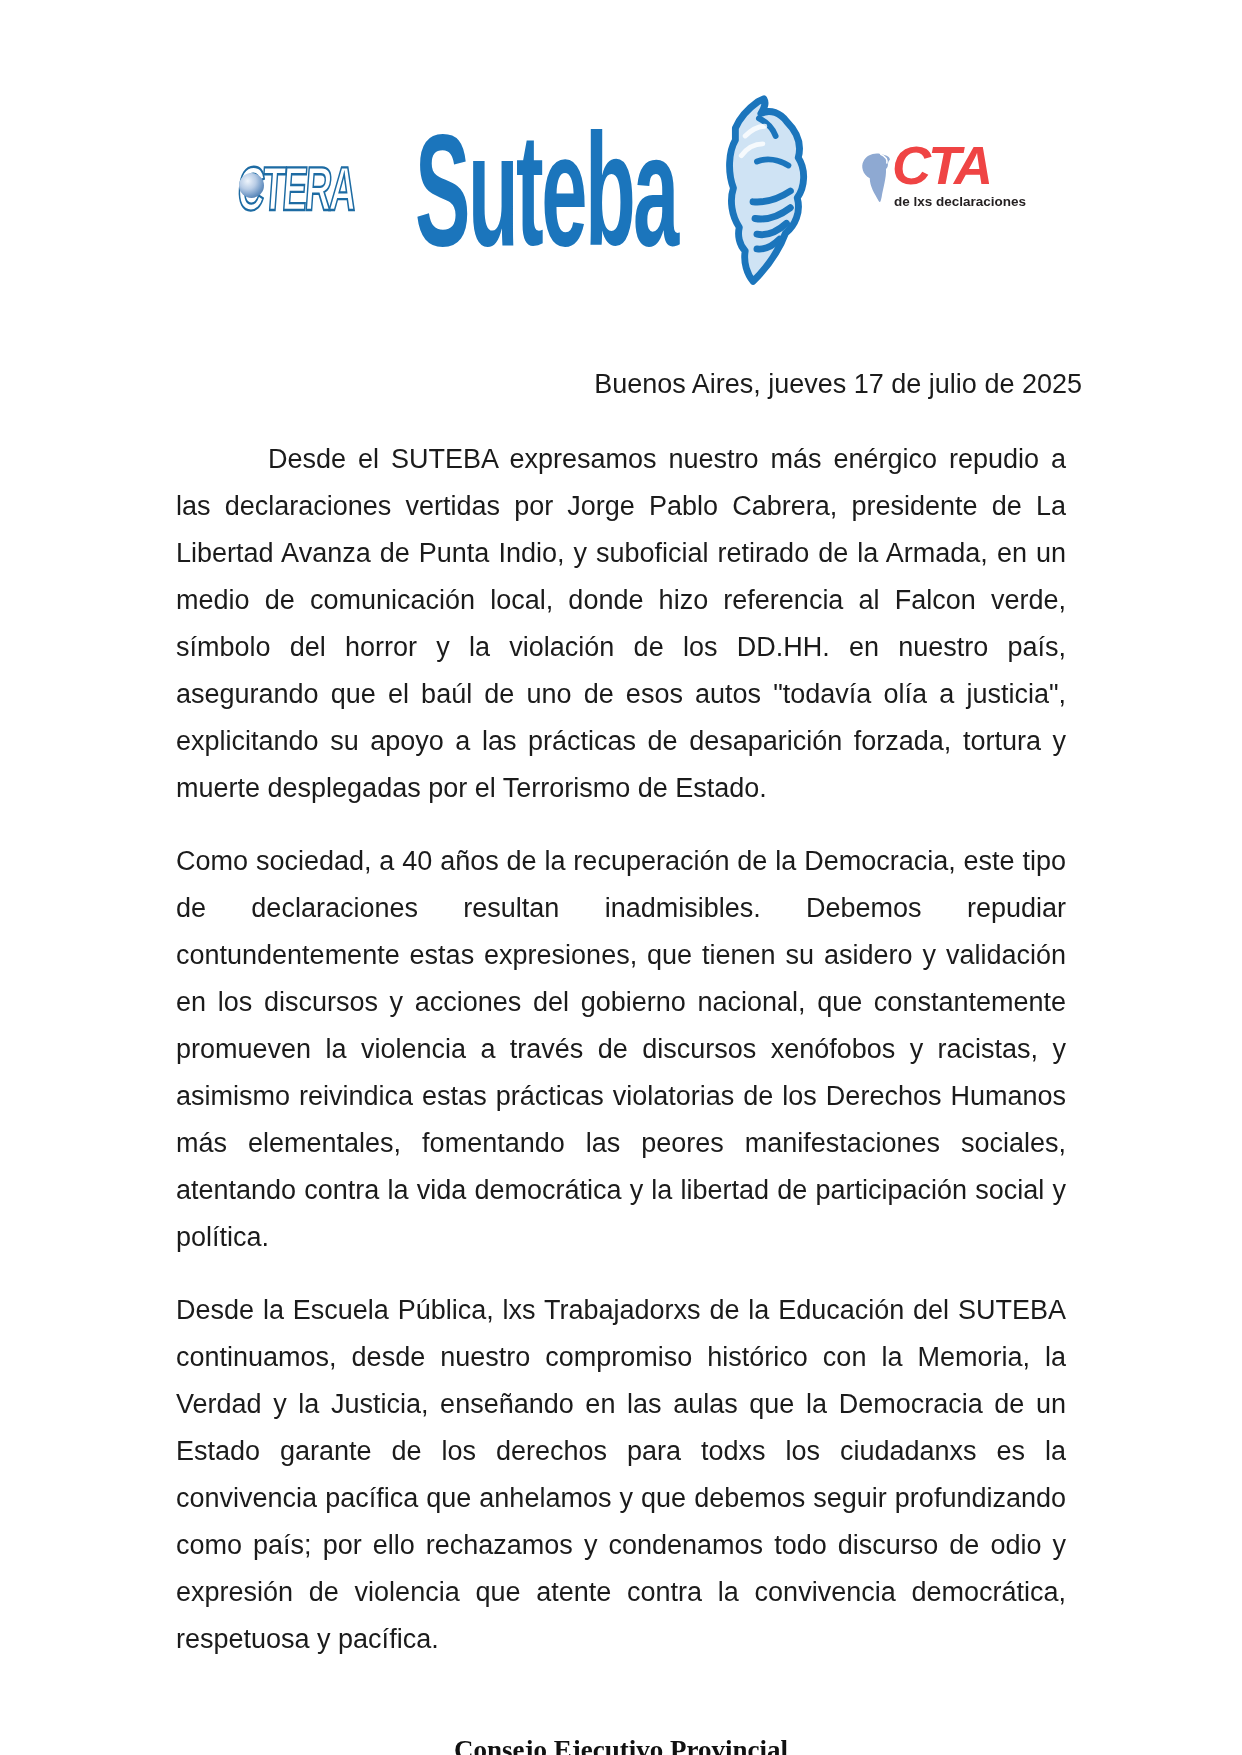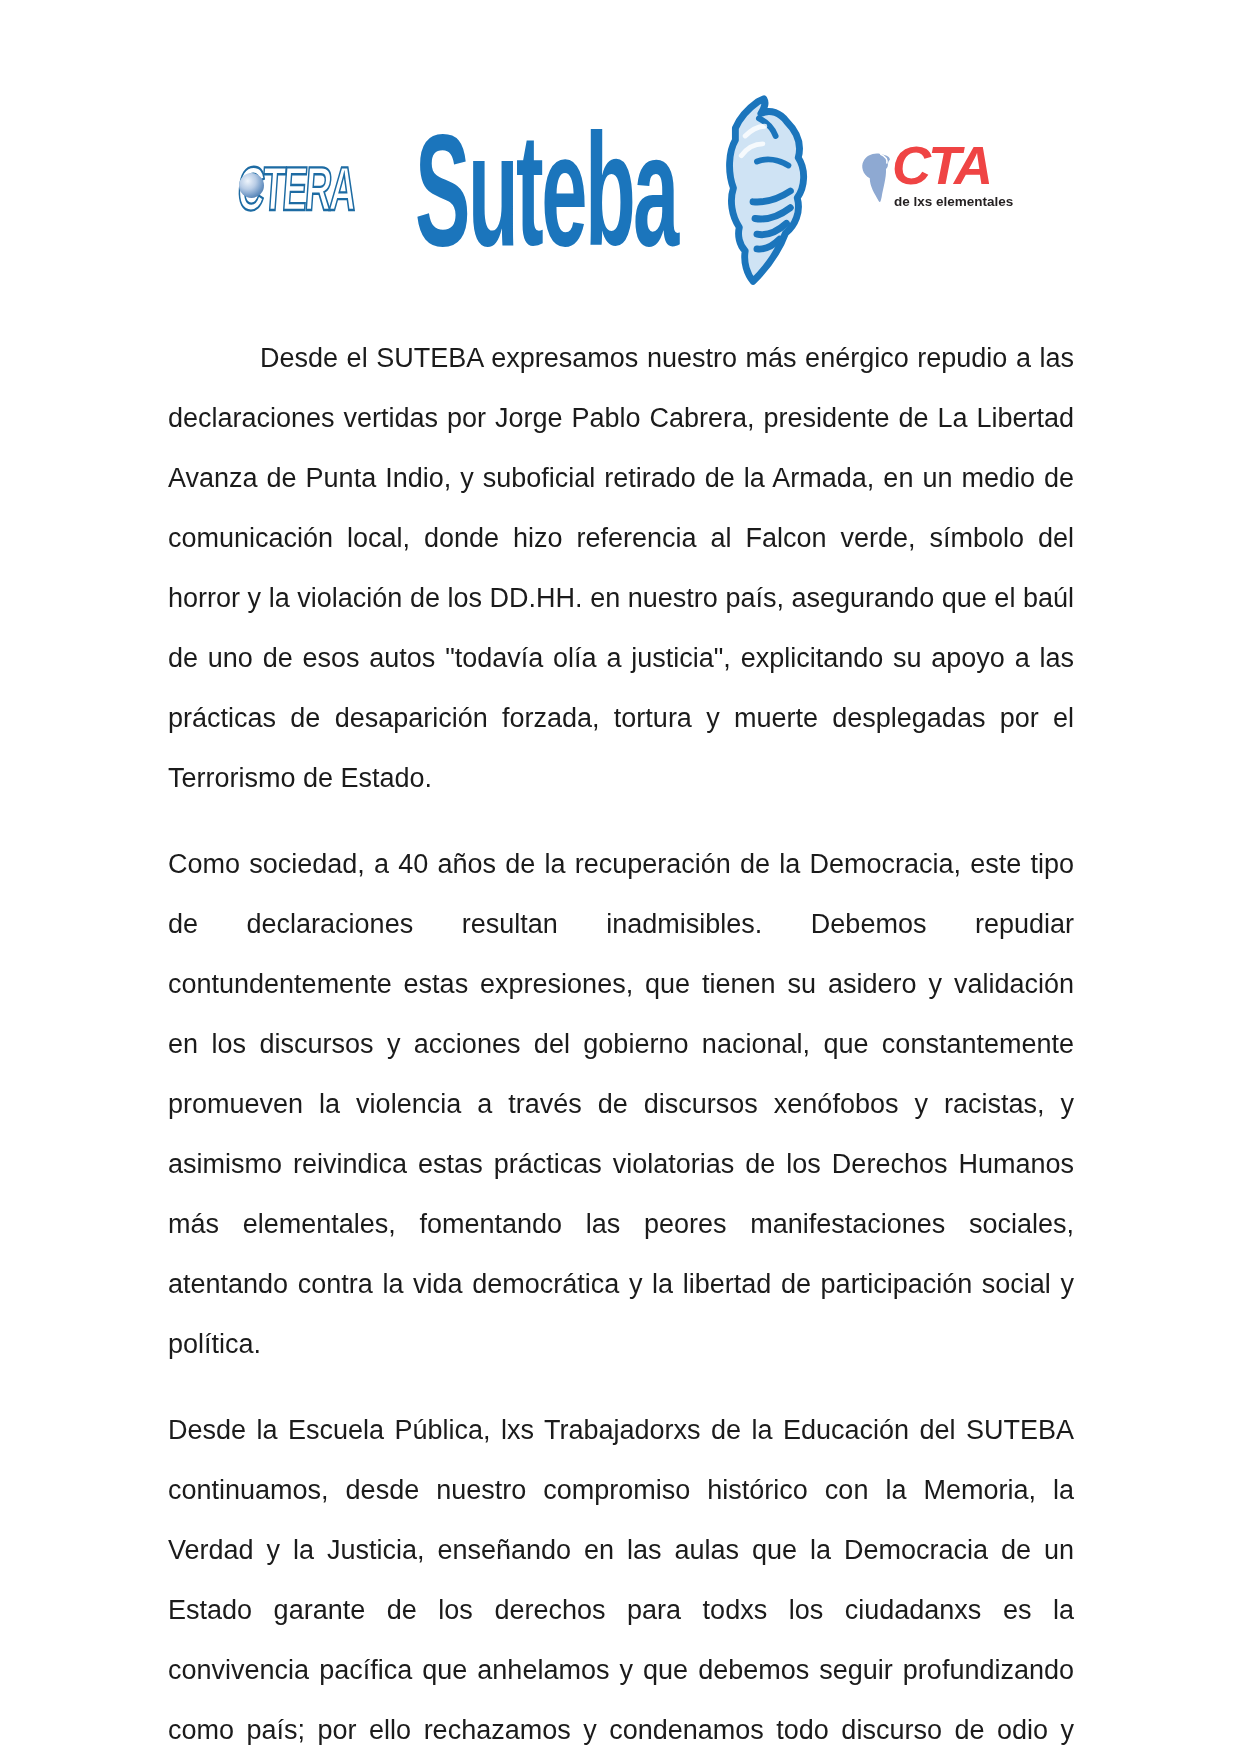--- a/index.html
+++ b/index.html
@@ -79,23 +79,23 @@
 
   
   .date-row {
     margin-top: 60px;
     text-align: right;
     font-size: 27px;
     line-height: 48px;
     white-space: nowrap;
   }
   .letter-body p {
-    margin: 8px;
+    margin: 16px;
     font-size: 27px;
-    line-height: 60px;
+    line-height: 47px;
     text-align: justify;
   }
   .letter-body p.first { margin-top: 28px; text-indent: 92px; }
   .letter-body p + p { margin-top: 26px; }
 
   
   .signature { margin-top: 72px; text-align: center; font-family: "Liberation Serif", serif; }
   .signature .org-unit { font-size: 27px; font-weight: bold; color: #111; }
 </style>
 </head>
@@ -122,25 +122,26 @@
       <path d="M79 145 C72 152 64 156 56 155" fill="none" stroke="#1b75bc" stroke-width="7" stroke-linecap="round"></path>
       <path d="M44 40 C50 34 58 30 64 30 M40 60 C46 52 54 48 62 48" fill="none" stroke="#ffffff" stroke-width="5" stroke-linecap="round" opacity="0.8"></path>
     </svg>
 
     <div class="cta-logo">
       <svg class="latam-map" viewBox="0 0 34 52" xmlns="http://www.w3.org/2000/svg">
         <path d="M6 6 C10 1 18 0 24 3 C28 5 33 7 32 11 C28 13 30 17 26 19 C24 28 19 36 15 45 C13 49 12 51 11 48 C9 40 6 32 8 24 C2 19 2 10 6 6 Z" fill="#8ea9d2"></path>
         <path d="M24 3 C28 6 30 10 28 14" fill="none" stroke="#ffffff" stroke-width="1.5"></path>
       </svg>
       <span class="cta-text">CTA</span>
-      <span class="cta-sub">de lxs elementales</span>
+      <span class="cta-sub">de lxs declaraciones</span>
     </div>
 
   </div>
 
+  <div class="date-row">Buenos Aires, jueves 17 de julio de 2025</div>
 
   <div class="letter-body">
     <p class="first">Desde el SUTEBA expresamos nuestro más enérgico repudio a las declaraciones vertidas por Jorge Pablo Cabrera, presidente de La Libertad Avanza de Punta Indio, y suboficial retirado de la Armada, en un medio de comunicación local, donde hizo referencia al Falcon verde, símbolo del horror y la violación de los DD.HH. en nuestro país, asegurando que el baúl de uno de esos autos "todavía olía a justicia", explicitando su apoyo a las prácticas de desaparición forzada, tortura y muerte desplegadas por el Terrorismo de Estado.</p>
     <p>Como sociedad, a 40 años de la recuperación de la Democracia, este tipo de declaraciones resultan inadmisibles. Debemos repudiar contundentemente estas expresiones, que tienen su asidero y validación en los discursos y acciones del gobierno nacional, que constantemente promueven la violencia a través de discursos xenófobos y racistas, y asimismo reivindica estas prácticas violatorias de los Derechos Humanos más elementales, fomentando las peores manifestaciones sociales, atentando contra la vida democrática y la libertad de participación social y política.</p>
     <p>Desde la Escuela Pública, lxs Trabajadorxs de la Educación del SUTEBA continuamos, desde nuestro compromiso histórico con la Memoria, la Verdad y la Justicia, enseñando en las aulas que la Democracia de un Estado garante de los derechos para todxs los ciudadanxs es la convivencia pacífica que anhelamos y que debemos seguir profundizando como país; por ello rechazamos y condenamos todo discurso de odio y expresión de violencia que atente contra la convivencia democrática, respetuosa y pacífica.</p>
   </div>
 
   <div class="signature">
     <div class="org-unit">Consejo Ejecutivo Provincial</div>
 

